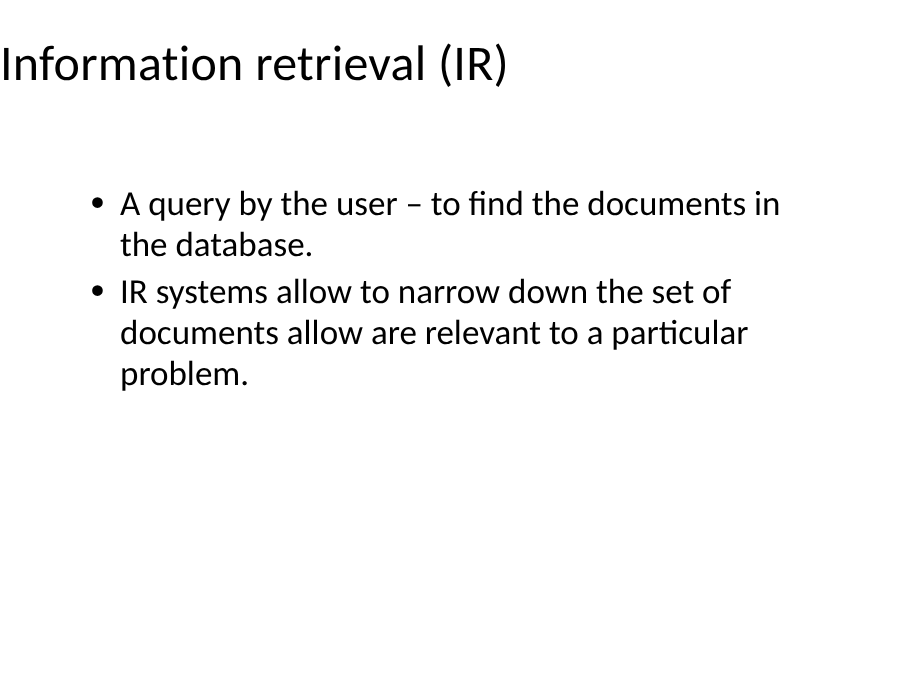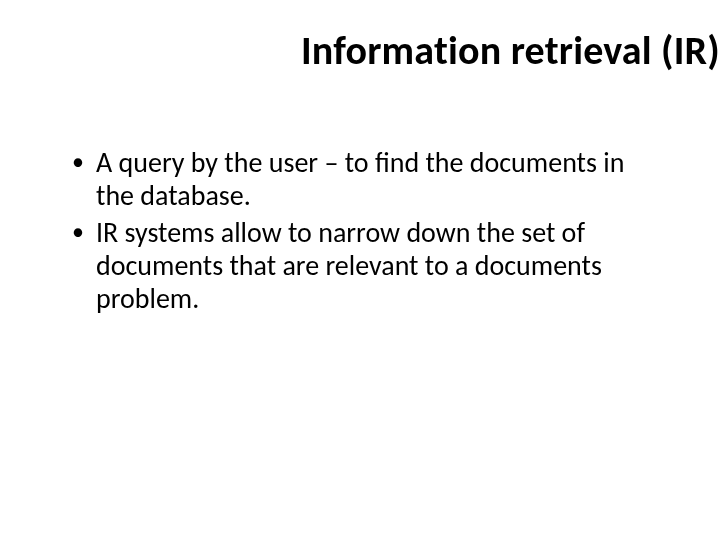--- a/index.html
+++ b/index.html
@@ -16,23 +16,23 @@
     width: 720px;
     height: 540px;
     position: relative;
     box-sizing: border-box;
   }
   .title {
     position: absolute;
     top: 26px;
     left: 0;
     width: 720px;
-    text-align: right;
+    text-align: left;
     font-size: 40px;
-    font-weight: 700;
+    font-weight: 400;
     letter-spacing: 0.2px;
   }
   .body {
     position: absolute;
     top: 130px;
     left: 54px;
     right: 42px;
   }
   ul.bullets {
     list-style: none;
@@ -56,16 +56,16 @@
   }
 </style>
 </head>
 <body>
 
 <div class="slide">
   <div class="title">Information retrieval (IR)</div>
   <div class="body">
     <ul class="bullets">
       <li>A query by the user – to find the documents in the database.</li>
-      <li>IR systems allow to narrow down the set of documents that are relevant to a documents problem.</li>
+      <li>IR systems allow to narrow down the set of documents allow are relevant to a particular problem.</li>
     </ul>
   </div>
 </div>
 
 </body></html>

